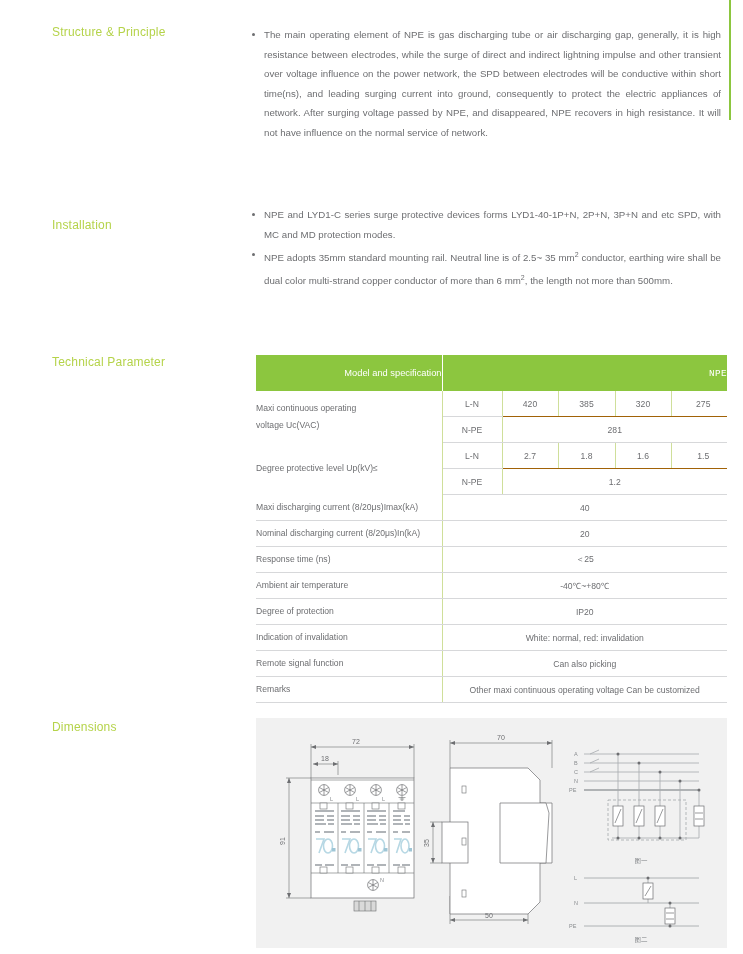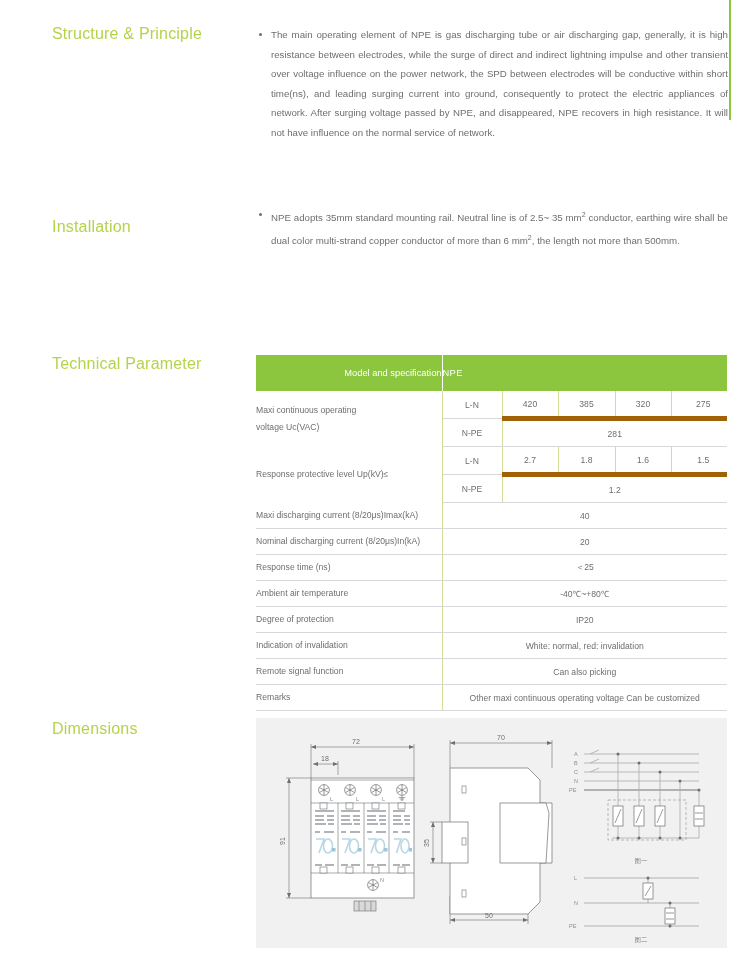--- a/index.html
+++ b/index.html
@@ -35,28 +35,28 @@
   .section {
     position: absolute;
     left: 0;
     width: 743px;
   }
   .sec-title {
     position: absolute;
     left: 52px;
     top: 0;
     width: 200px;
-    font-size: 16px;
+    font-size: 12px;
     color: #b5d34a;
     letter-spacing: .2px;
     white-space: nowrap;
   }
   .sec-body {
     position: absolute;
-    left: 258px;
+    left: 251px;
     top: 0;
     width: 470px;
   }
 
   ul.bullets {
     margin: 0;
     padding: 0;
     list-style: none;
   }
   ul.bullets li {
@@ -104,41 +104,42 @@
     padding-left: 9px;
     text-align: right;
     border-right: 1px solid #ffffff;
   }
   .hdr-right {
     background: #8cc63f;
     color: #ffffff;
     font-size: 9.3px;
     font-weight: bold;
     height: 32px;
-    text-align: left;
+    text-align: right;
     letter-spacing: .4px;
+    font-family: Liberation Mono, monospace;
   }
   .rowlabel {
     text-align: left;
     padding-left: 9px;
     padding-right: 6px;
     border-right: 1px solid #cfdf9a;
     border-bottom: 1px solid #d7d8da;
     line-height: 17px;
   }
   .rowlabel.nb { border-bottom: none; }
   .subcell {
     text-align: center;
     border-bottom: 1px solid #d7d8da;
     border-right: 1px solid #cfdf9a;
     height: 25px;
   }
   .valcell {
     text-align: center;
-    border-bottom: 5px solid #a16207;
+    border-bottom: 1px solid #a16207;
     border-right: 1px solid #cfdf9a;
     height: 25px;
   }
   .valcell.last { border-right: none; padding-left: 8px; }
   .spancell {
     text-align: center;
     border-bottom: 1px solid #d7d8da;
     height: 25px;
   }
   .wide {
@@ -174,20 +175,21 @@
       <ul class="bullets">
         <li>The main operating element of NPE is gas discharging tube or air discharging gap, generally, it is high resistance between electrodes, while the surge of direct and indirect lightning impulse and other transient over voltage influence on the power network, the SPD between electrodes will be conductive within short time(ns), and leading surging current into ground, consequently to protect the electric appliances of network. After surging voltage passed by NPE, and disappeared, NPE recovers in high resistance. It will not have influence on the normal service of network.</li>
       </ul>
     </div>
   </div>
 
   <div class="section" style="top:218px;">
     <div class="sec-title">Installation</div>
     <div class="sec-body" style="top:-13px;">
       <ul class="bullets">
+        <li>NPE and LYD1-C series surge protective devices forms LYD1-40-1P+N, 2P+N, 3P+N and etc SPD, with MC and MD protection modes.</li>
         <li>NPE adopts 35mm standard mounting rail. Neutral line is of 2.5~ 35 mm<sup>2</sup> conductor, earthing wire shall be dual color multi-strand copper conductor of more than 6 mm<sup>2</sup>, the length not more than 500mm.</li>
       </ul>
     </div>
   </div>
 
   <div class="section" style="top:355px;">
     <div class="sec-title">Technical Parameter</div>
   </div>
 
   <table class="spec-table">
@@ -212,21 +214,21 @@
       <td class="valcell">385</td>
       <td class="valcell">320</td>
       <td class="valcell last">275</td>
     </tr>
     <tr>
       <td class="subcell">N-PE</td>
       <td class="spancell" colspan="4">281</td>
     </tr>
 
     <tr>
-      <td class="rowlabel nb" rowspan="2">Response protective level  Up(kV)≤</td>
+      <td class="rowlabel nb" rowspan="2">Degree protective level  Up(kV)≤</td>
       <td class="subcell">L-N</td>
       <td class="valcell">2.7</td>
       <td class="valcell">1.8</td>
       <td class="valcell">1.6</td>
       <td class="valcell last">1.5</td>
     </tr>
     <tr>
       <td class="subcell">N-PE</td>
       <td class="spancell" colspan="4">1.2</td>
     </tr>

